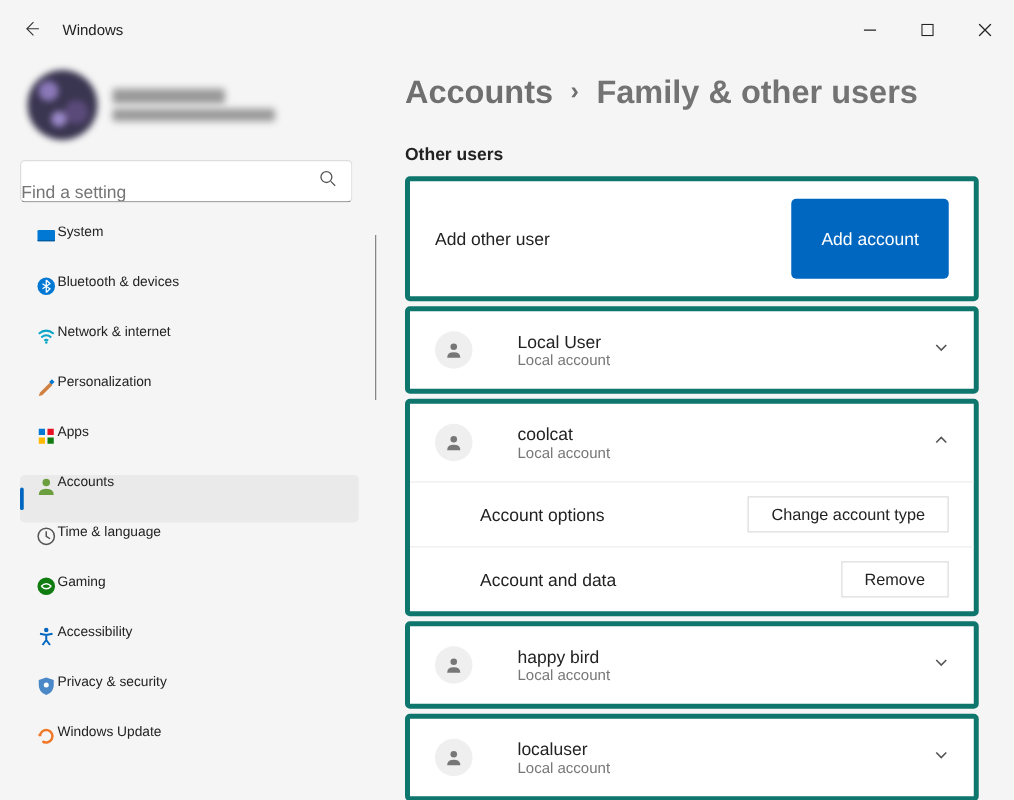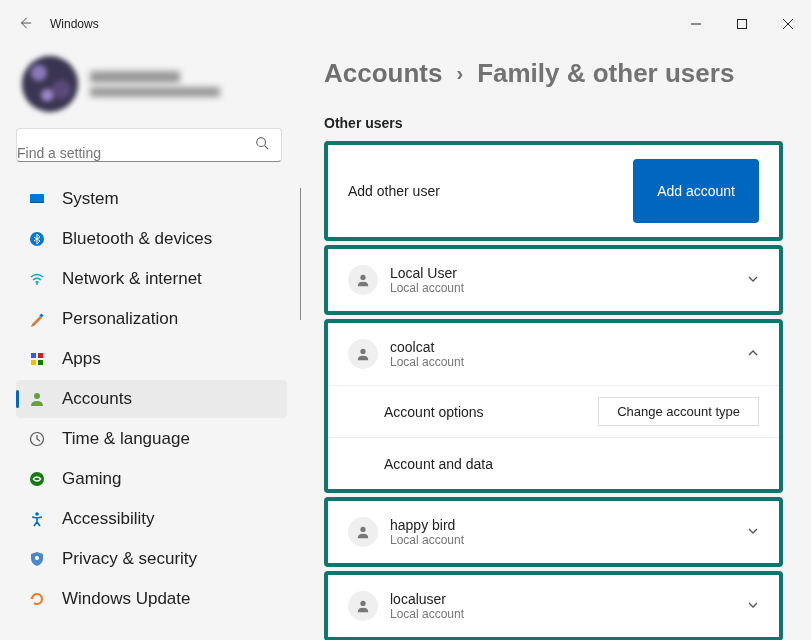--- a/index.html
+++ b/index.html
@@ -129,26 +129,24 @@
     }
     .nav {
       display: flex;
       flex-direction: column;
       gap: 2px;
       padding-right: 12px;
       border-right: 1px solid rgba(0,0,0,0);
     }
     .nav-item {
       display: flex;
-      align-items: center;
-      gap: 16px;
       height: 38px;
       padding: 0 12px;
       border-radius: 4px;
-      font-size: 17px;
+      font-size: 11px;
       color: #222;
       cursor: pointer;
       position: relative;
     }
     .nav-item.active {
       background: #eaeaea;
     }
     .nav-item.active::before {
       content: "";
       position: absolute;
@@ -206,21 +204,21 @@
     .row {
       display: flex;
       align-items: center;
       justify-content: space-between;
       padding: 14px 20px;
       min-height: 62px;
     }
     .row-left {
       display: flex;
       align-items: center;
-      gap: 12px;
+      gap: 36px;
     }
     .user-ico {
       width: 30px;
       height: 30px;
       border-radius: 50%;
       background: #efefef;
       display: flex;
       align-items: center;
       justify-content: center;
       color: #555;
@@ -480,20 +478,21 @@
                 <path d="M2 8 L6 4 L10 8"></path>
               </svg></span>
     </div>
           <div class="expanded-section">
       <div class="row">
         <span class="row-title">Account options</span>
         <button class="btn-secondary">Change account type</button>
       </div>
       <div class="row">
         <span class="row-title">Account and data</span>
+        <button class="btn-secondary">Remove</button>
       </div>
     </div>
         </div>
         <div class="card">
           <div class="row">
       <div class="row-left">
         <div class="user-ico">
                 <svg width="14" height="14" viewBox="0 0 16 16">
                   <circle cx="8" cy="5" r="3" fill="#777"></circle>
                   <path d="M2 15 q0-5 6-5 t6 5z" fill="#777"></path>

